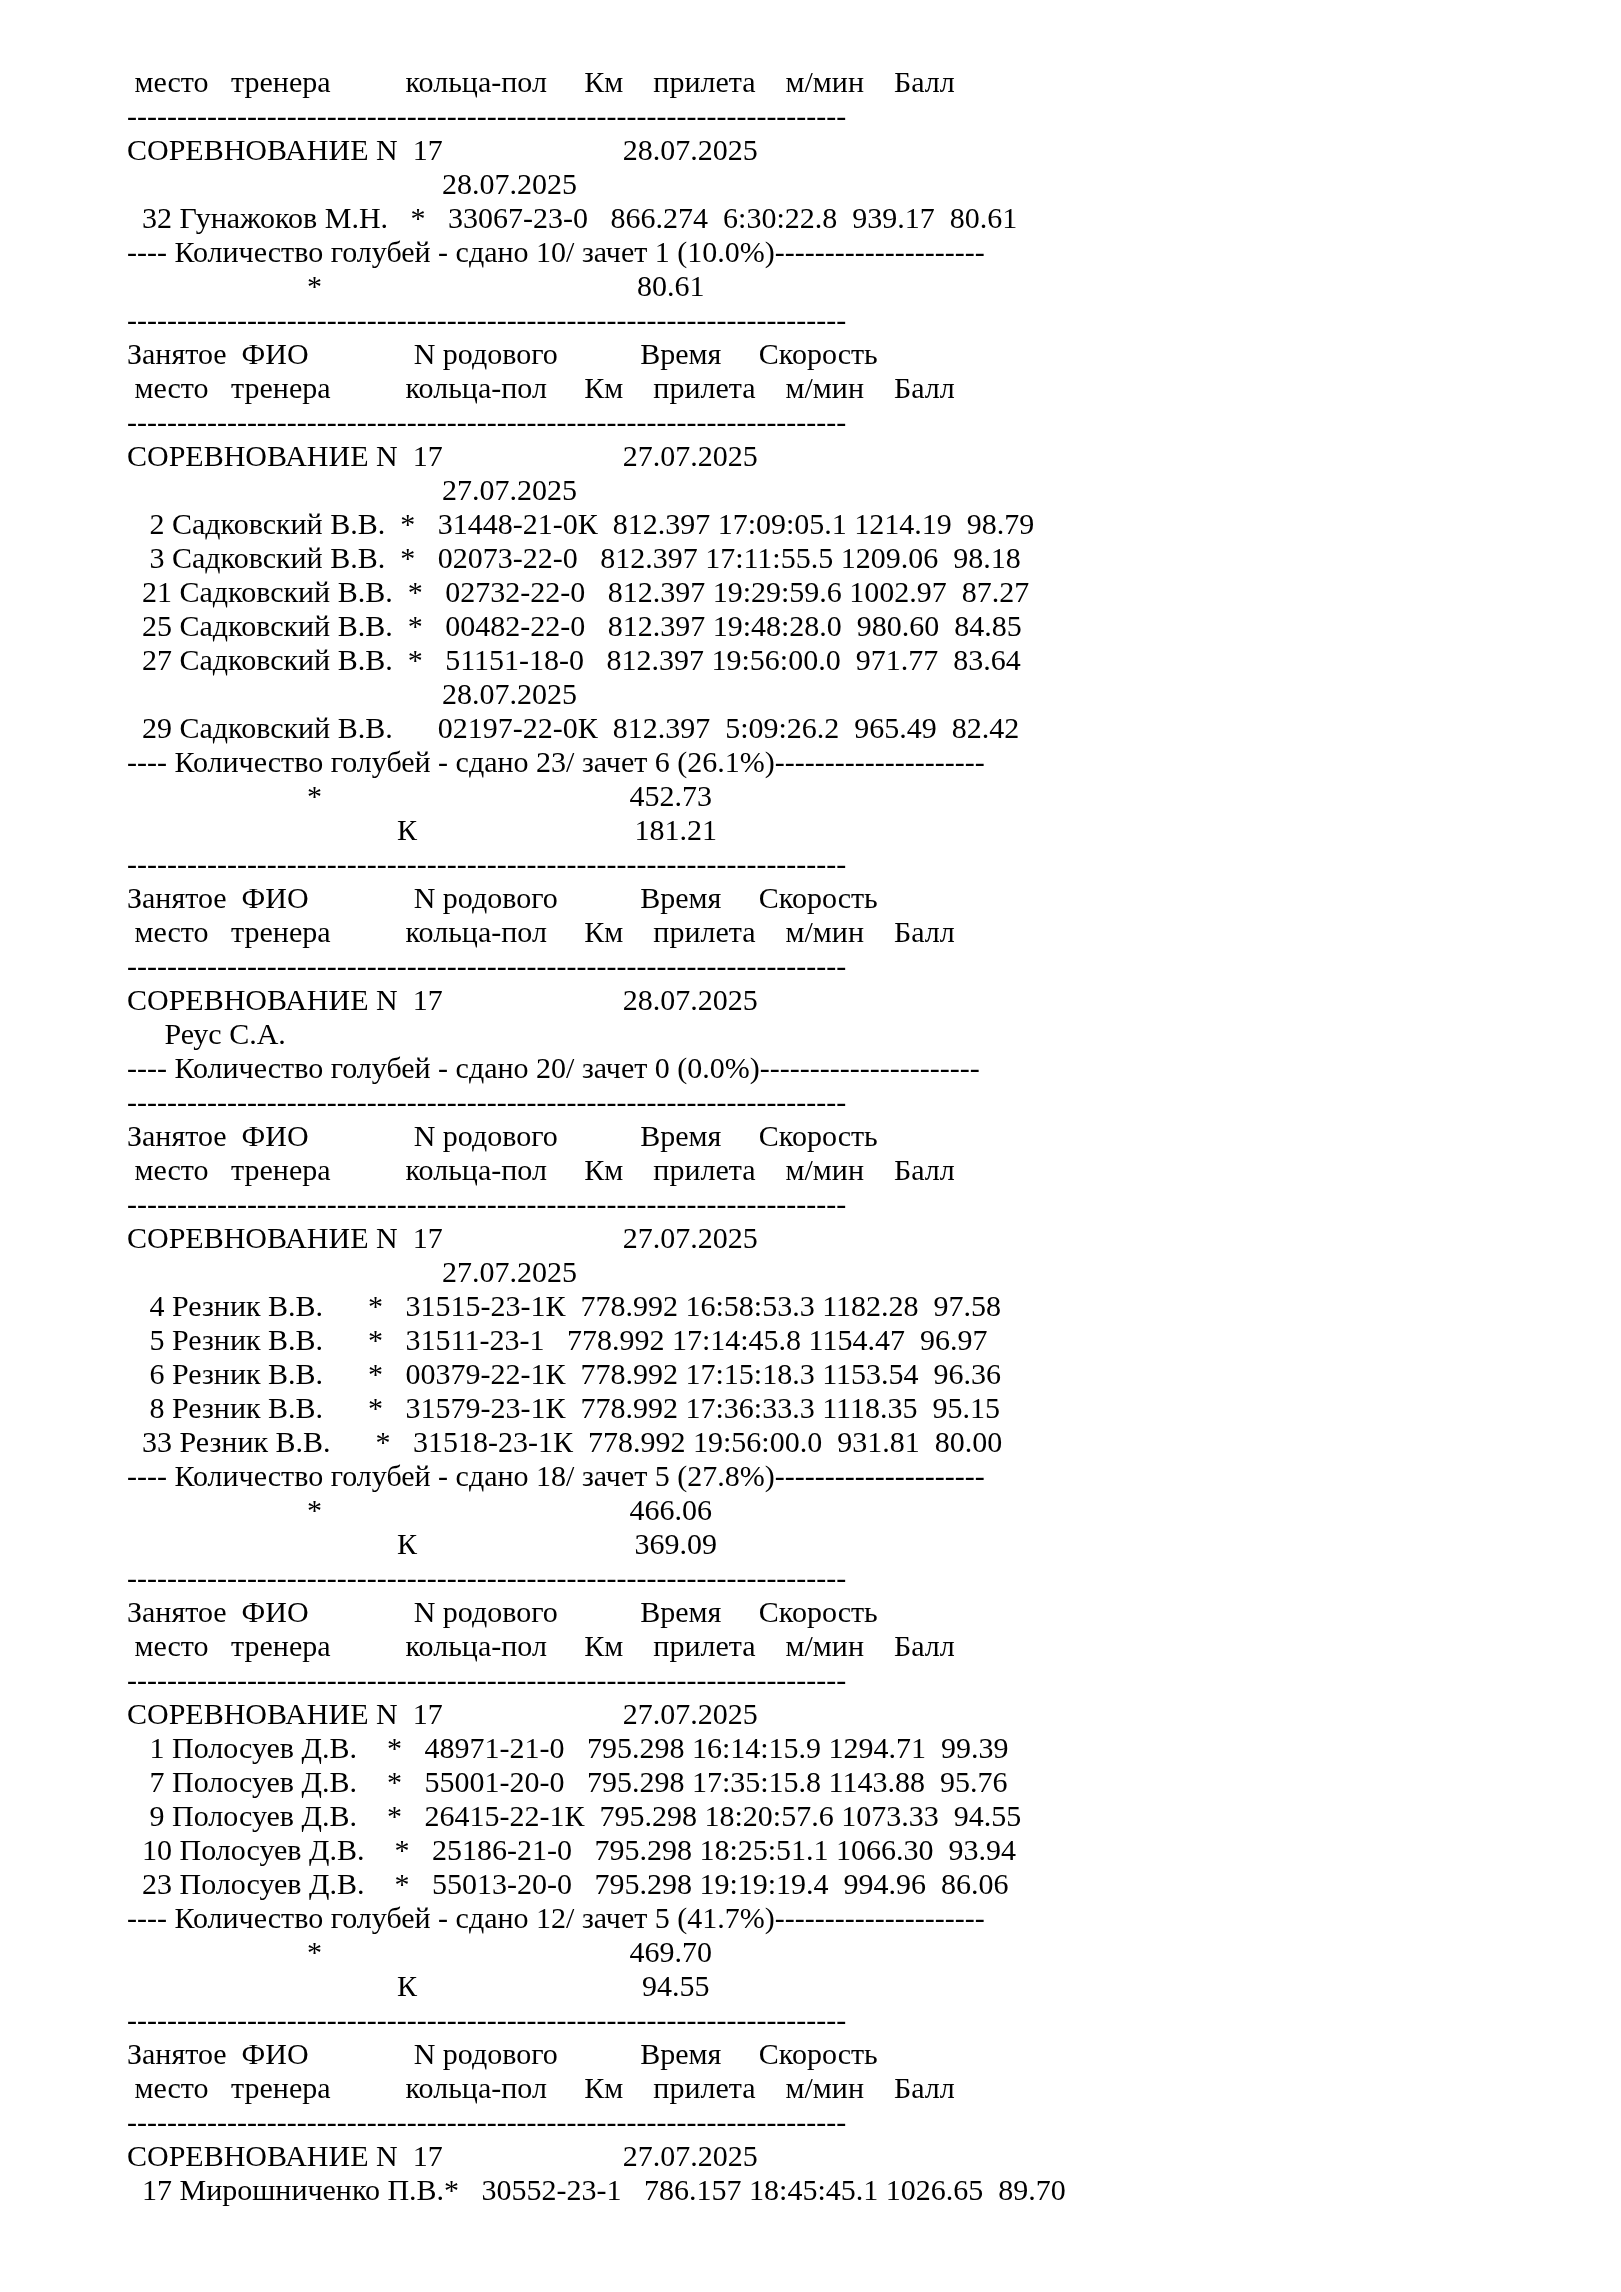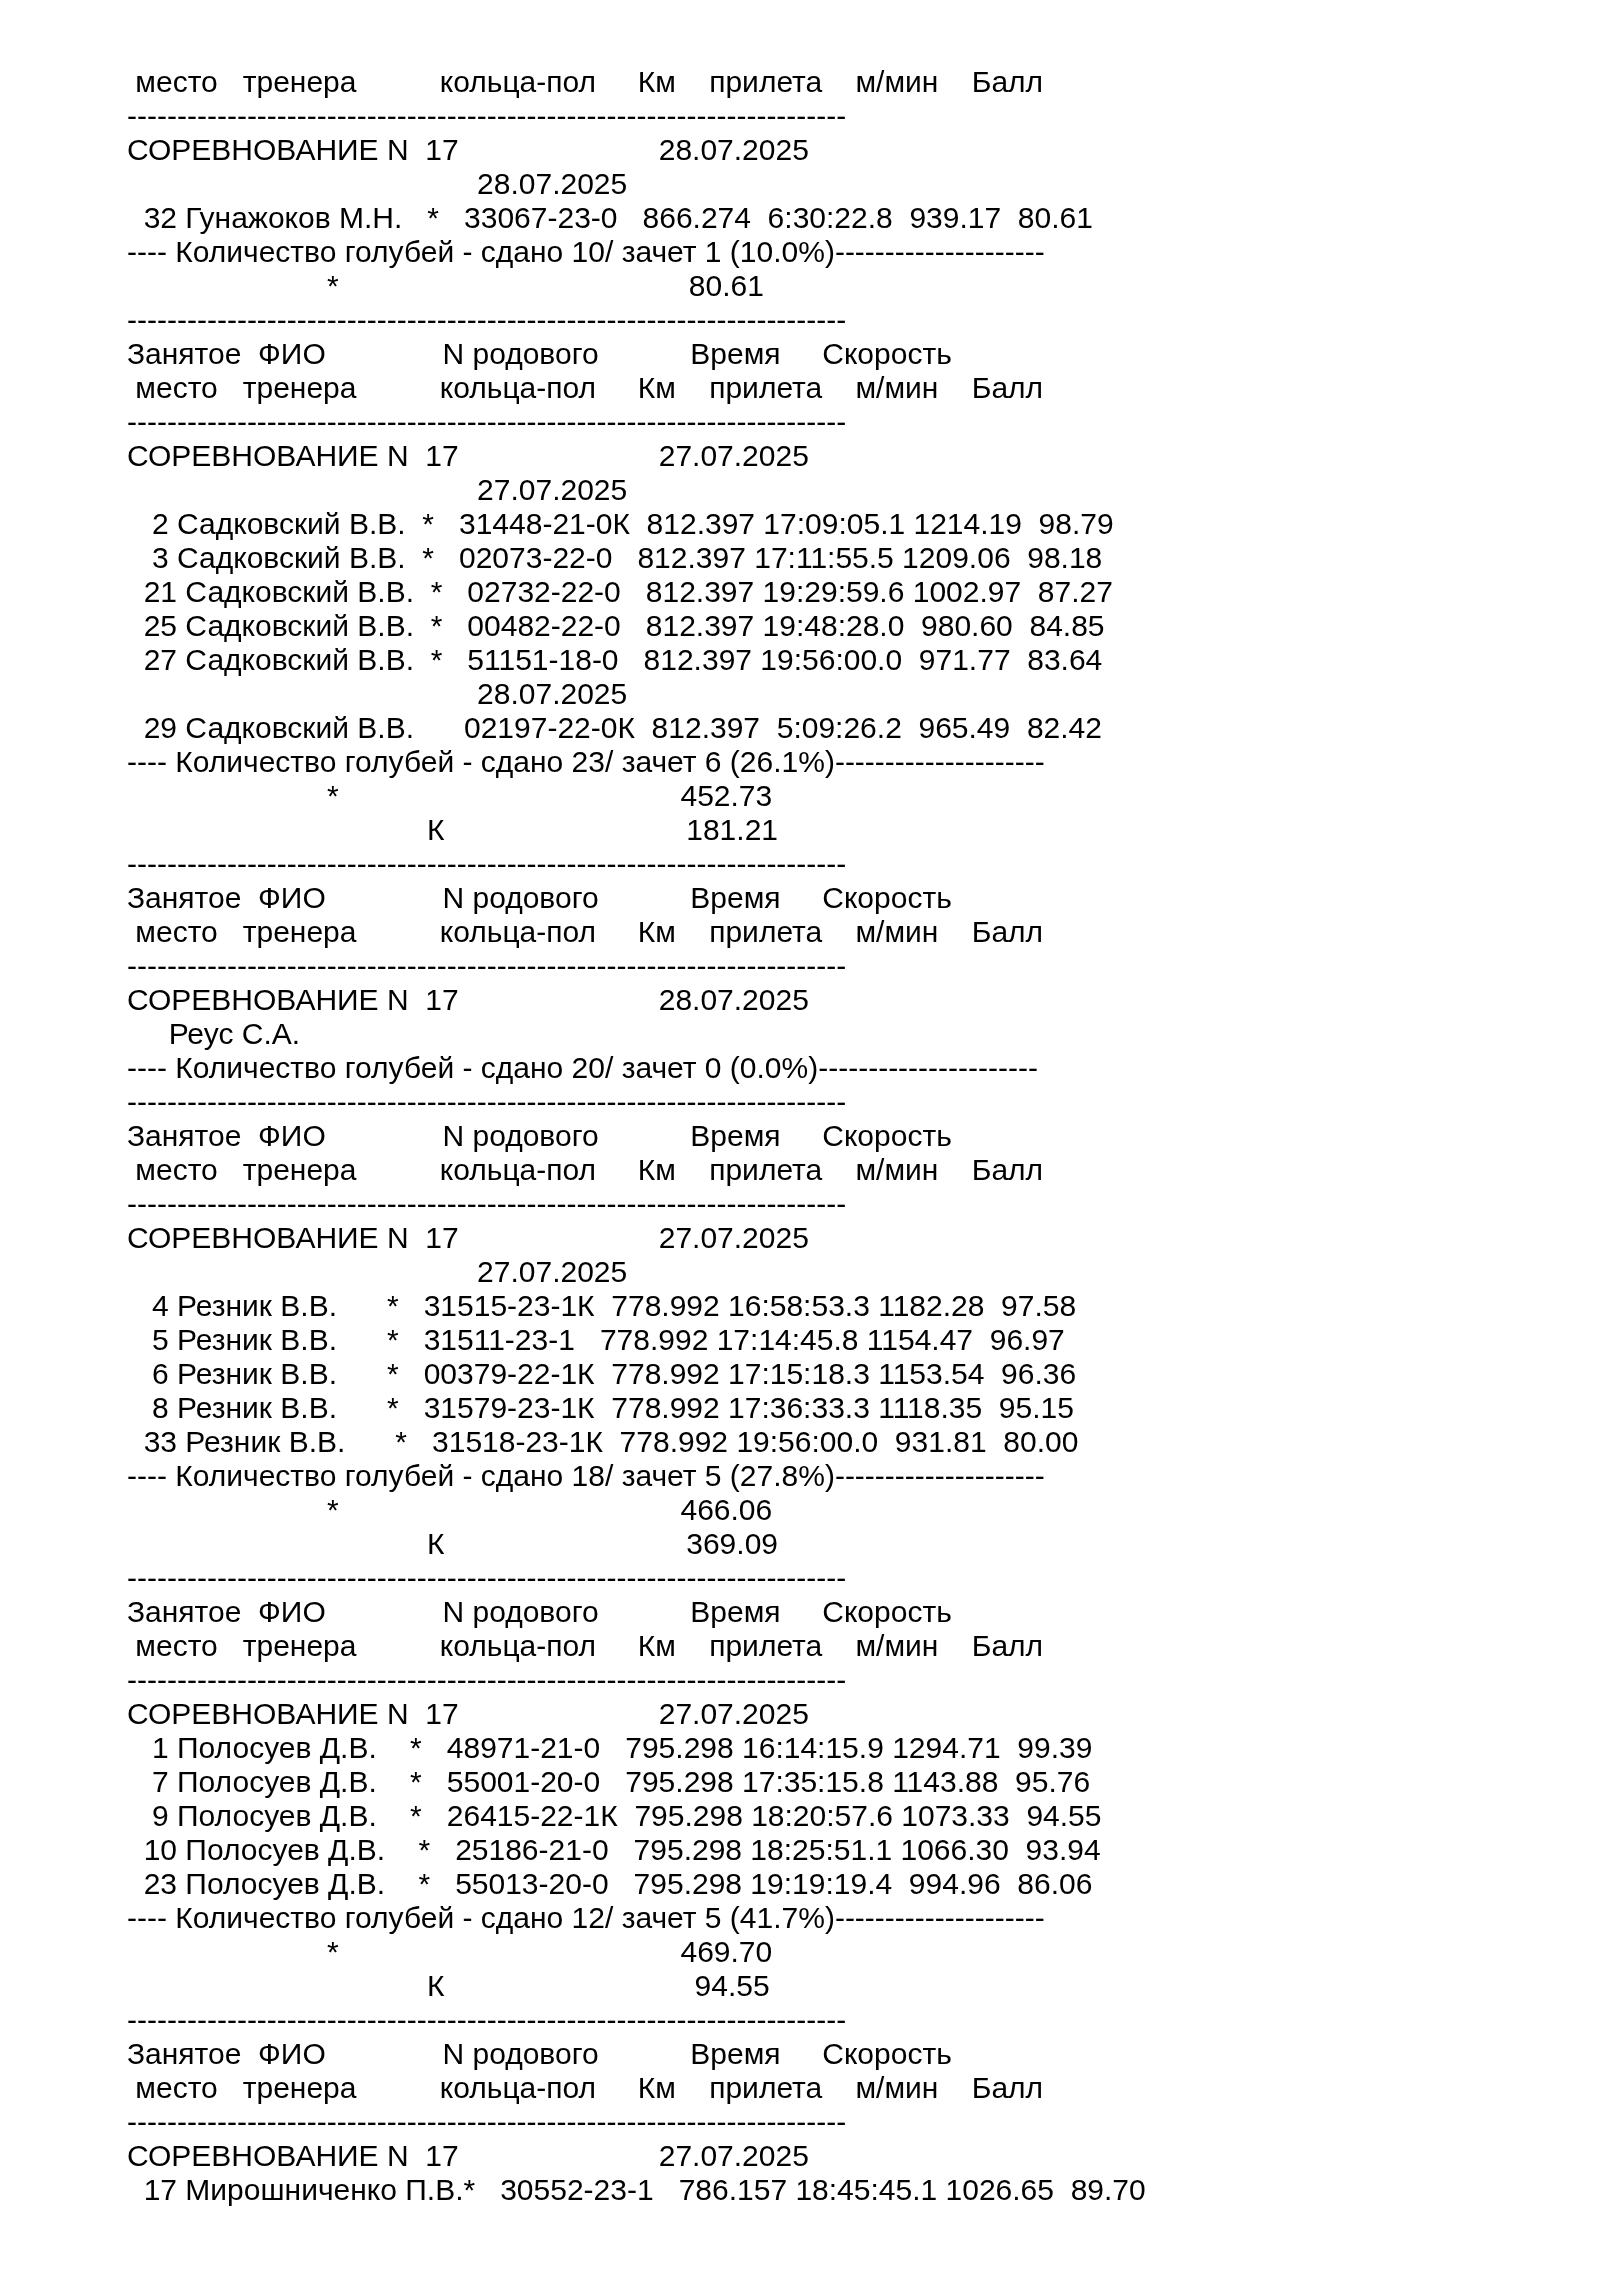--- a/index.html
+++ b/index.html
@@ -15,21 +15,21 @@
     width: 1621px;
     height: 2293px;
     background: #ffffff;
   }
   pre.report {
     position: absolute;
     left: 127px;
     top: 65px;
     margin: 0;
     padding: 0;
-    font-family: Liberation Sans, sans-serif;
+    font-family: Liberation Serif, serif;
     font-size: 30px;
     line-height: 34px;
     font-weight: 400;
     color: #000000;
     white-space: pre;
     letter-spacing: 0;
   }
   pre.report .line {
     height: 34px;
     white-space: pre;

